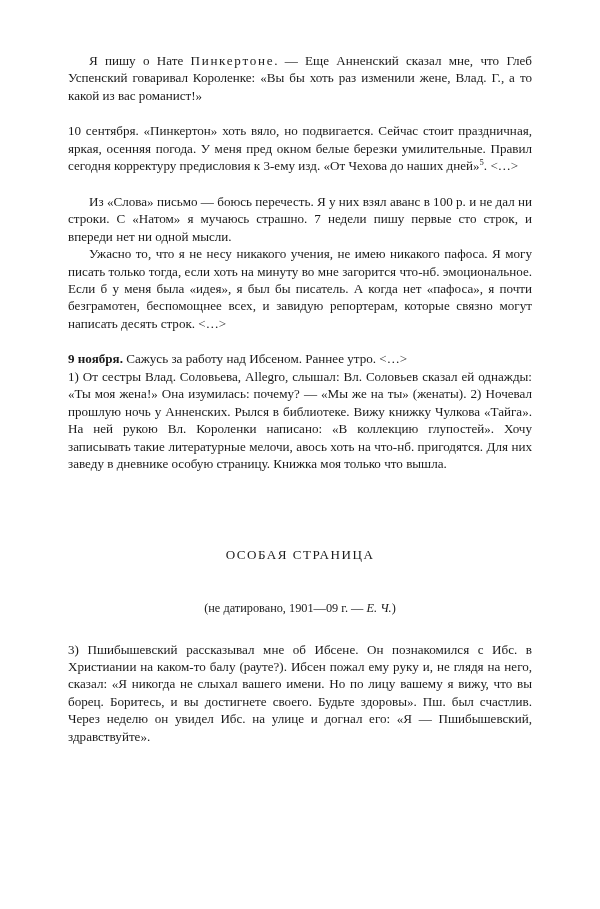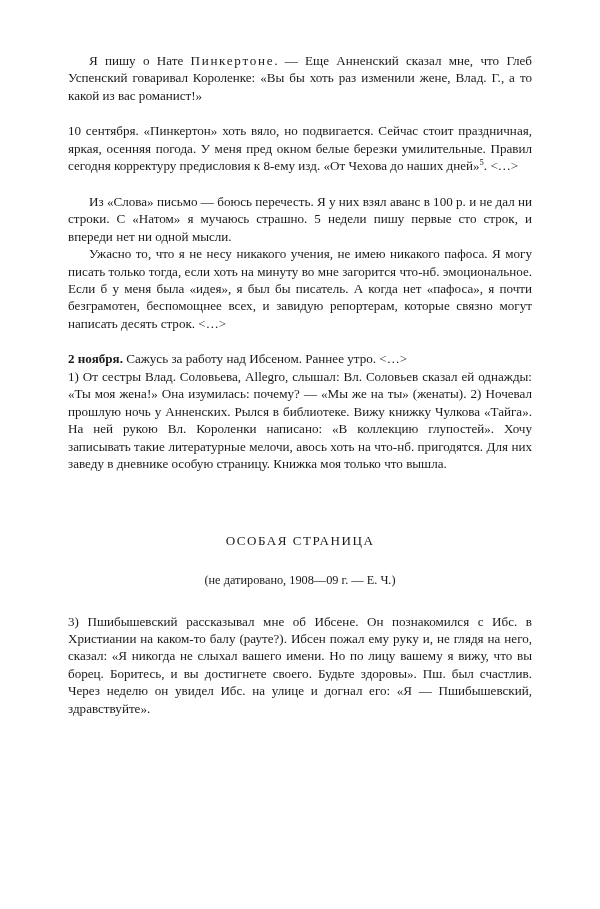--- a/index.html
+++ b/index.html
@@ -35,28 +35,28 @@
   .gap-lg { height: 18px; }
   .sup {
     font-size: 8.6px;
     vertical-align: super;
     line-height: 0;
   }
   .spaced {
     letter-spacing: 1.7px;
   }
   .bold { font-weight: bold; }
-  .ital { }
+  .ital { font-style: italic; }
   .lat { font-family: "Liberation Serif", "DejaVu Serif", serif; }
 
   .section-head {
     text-align: center;
     font-size: 13.1px;
     letter-spacing: 1.5px;
-    margin: 2px;
+    margin: 16px;
     padding: 0;
   }
   .section-sub {
     text-align: center;
     font-size: 12.3px;
     margin: 0;
     padding: 0;
   }
   .head-gap-top { height: 58px; }
   .head-gap-mid { height: 22px; }
@@ -89,42 +89,42 @@
 <body>
 
 <div class="page">
 
   <div class="textblock">
 
     <p class="para indent"><span>Я пишу о Нате </span><span class="spaced">Пинкертоне</span><span>. — Еще Анненский сказал мне, что Глеб Успенский говаривал Короленке: «Вы бы хоть раз изменили жене, Влад. Г., а то какой из вас романист!»</span></p>
 
     <div class="gap-lg"></div>
 
-    <p class="para noindent"><span>10 сентября. «Пинкертон» хоть вяло, но подвигается. Сейчас стоит праздничная, яркая, осенняя погода. У меня пред окном белые березки умилительные. Правил сегодня корректуру предисловия к 8-ему изд. «От Чехова до наших дней»</span><span class="sup">5</span><span>. &lt;…&gt;</span></p>
+    <p class="para noindent"><span>10 сентября. «Пинкертон» хоть вяло, но подвигается. Сейчас стоит праздничная, яркая, осенняя погода. У меня пред окном белые березки умилительные. Правил сегодня корректуру предисловия к 3-ему изд. «От Чехова до наших дней»</span><span class="sup">5</span><span>. &lt;…&gt;</span></p>
 
     <div class="gap-lg"></div>
 
 
-    <p class="para indent">Из «Слова» письмо — боюсь перечесть. Я у них взял аванс в 100 р. и не дал ни строки. С «Натом» я мучаюсь страшно. 5 недели пишу первые сто строк, и впереди нет ни одной мысли.</p>
+    <p class="para indent">Из «Слова» письмо — боюсь перечесть. Я у них взял аванс в 100 р. и не дал ни строки. С «Натом» я мучаюсь страшно. 7 недели пишу первые сто строк, и впереди нет ни одной мысли.</p>
 
     <p class="para indent">Ужасно то, что я не несу никакого учения, не имею никакого пафоса. Я могу писать только тогда, если хоть на минуту во мне загорится что-нб. эмоциональное. Если б у меня была «идея», я был бы писатель. А когда нет «пафоса», я почти безграмотен, беспомощнее всех, и завидую репортерам, которые связно могут написать десять строк. &lt;…&gt;</p>
 
     <div class="gap-lg"></div>
 
-    <p class="para noindent"><span class="bold">2 ноября.</span><span> Сажусь за работу над Ибсеном. Раннее утро. &lt;…&gt;</span></p>
+    <p class="para noindent"><span class="bold">9 ноября.</span><span> Сажусь за работу над Ибсеном. Раннее утро. &lt;…&gt;</span></p>
 
     <p class="para noindent"><span>1) От сестры Влад. Соловьева, </span><span class="lat">Allegro</span><span>, слышал: Вл. Соловьев сказал ей однажды: «Ты моя жена!» Она изумилась: почему? — «Мы же на ты» (женаты). 2) Ночевал прошлую ночь у Анненских. Рылся в библиотеке. Вижу книжку Чулкова «Тайга». На ней рукою Вл. Короленки написано: «В коллекцию глупостей». Хочу записывать такие литературные мелочи, авось хоть на что-нб. пригодятся. Для них заведу в дневнике особую страницу. Книжка моя только что вышла.</span></p>
 
     <div class="head-gap-top"></div>
 
     <p class="section-head">ОСОБАЯ СТРАНИЦА</p>
 
     <div class="head-gap-mid"></div>
 
-    <p class="section-sub"><span>(не датировано, 1908—09 г. — </span><span class="ital">Е. Ч.</span><span>)</span></p>
+    <p class="section-sub"><span>(не датировано, 1901—09 г. — </span><span class="ital">Е. Ч.</span><span>)</span></p>
 
     <div class="head-gap-bot"></div>
 
     <p class="para noindent">3) Пшибышевский рассказывал мне об Ибсене. Он познакомился с Ибс. в Христиании на каком-то балу (рауте?). Ибсен пожал ему руку и, не глядя на него, сказал: «Я никогда не слыхал вашего имени. Но по лицу вашему я вижу, что вы борец. Боритесь, и вы достигнете своего. Будьте здоровы». Пш. был счастлив. Через неделю он увидел Ибс. на улице и догнал его: «Я — Пшибышевский, здравствуйте».</p>
 
 
 
   </div>
 
   <div class="footer">

